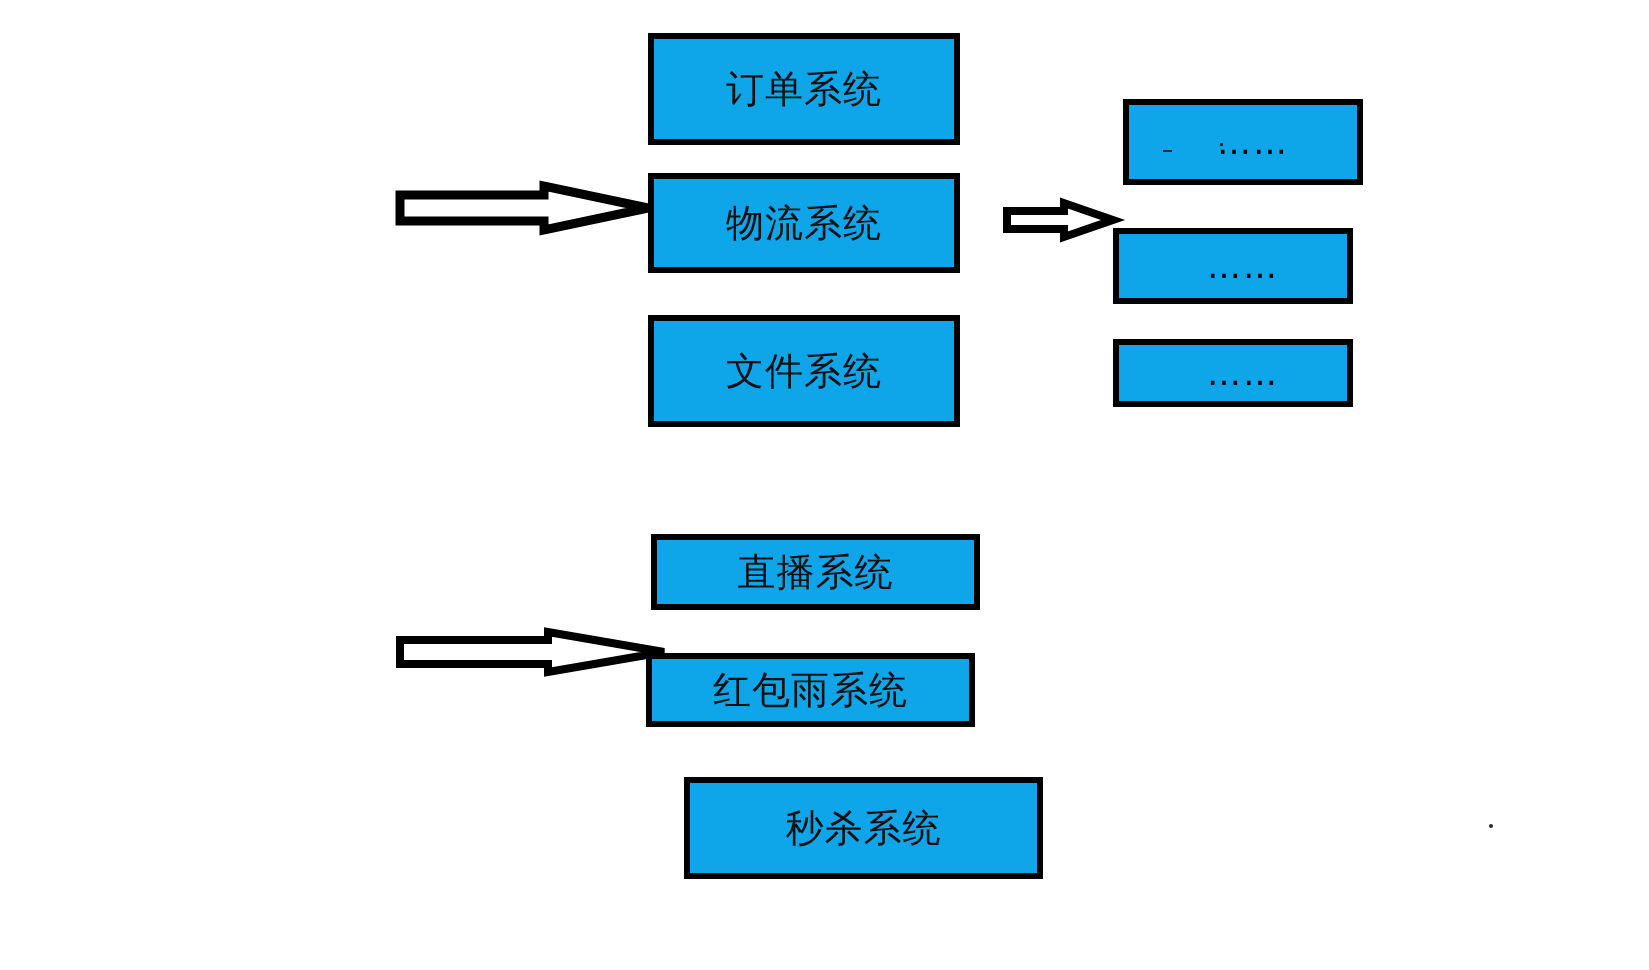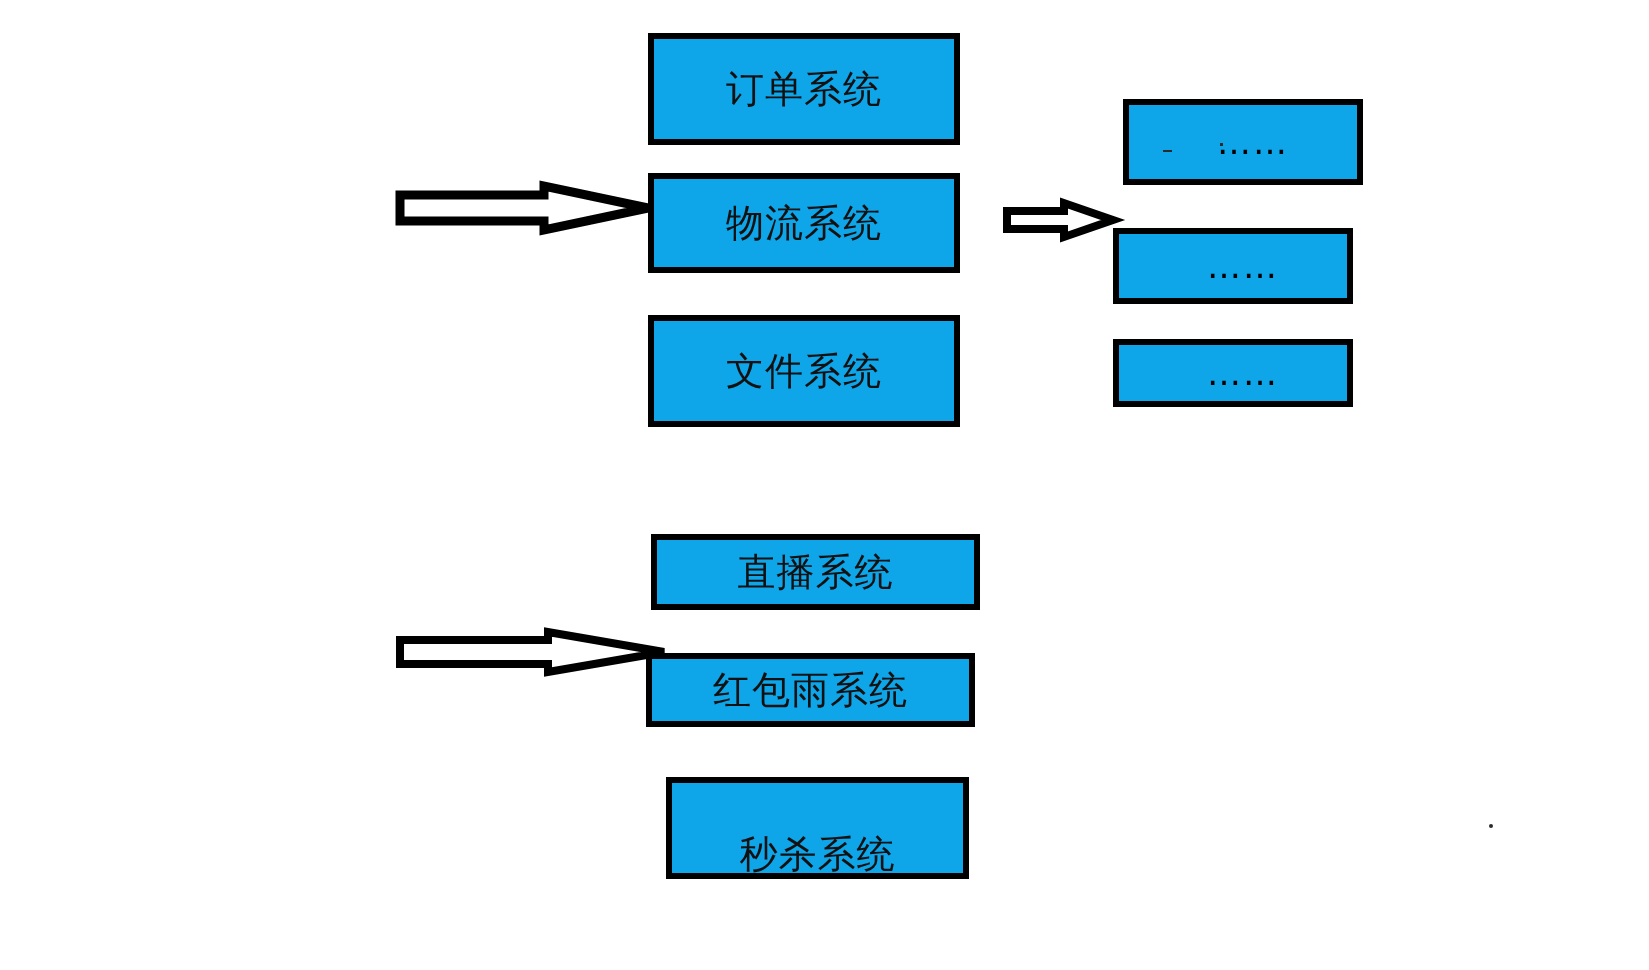--- a/index.html
+++ b/index.html
@@ -98,21 +98,21 @@
   </div>
 
   <div class="box" style="left:651px; top:534px; width:329px; height:76px;">
     <span class="box-label">直播系统</span>
   </div>
 
   <div class="box" style="left:622px; top:653px; width:329px; height:74px;margin-left:24px;">
     <span class="box-label">红包雨系统</span>
   </div>
 
-  <div class="box" style="left:666px; top:777px; width:303px; height:102px;align-items:flex-end;">
+  <div class="box" style="left:684px; top:777px; width:359px; height:102px;">
     <span class="box-label">秒杀系统</span>
   </div>
 
   <div class="box" style="left:1123px; top:99px; width:240px; height:86px;">
     <span class="box-dots">……</span>
   </div>
 
   <div class="box" style="left:1113px; top:228px; width:240px; height:76px;">
     <span class="box-dots">……</span>
   </div>

